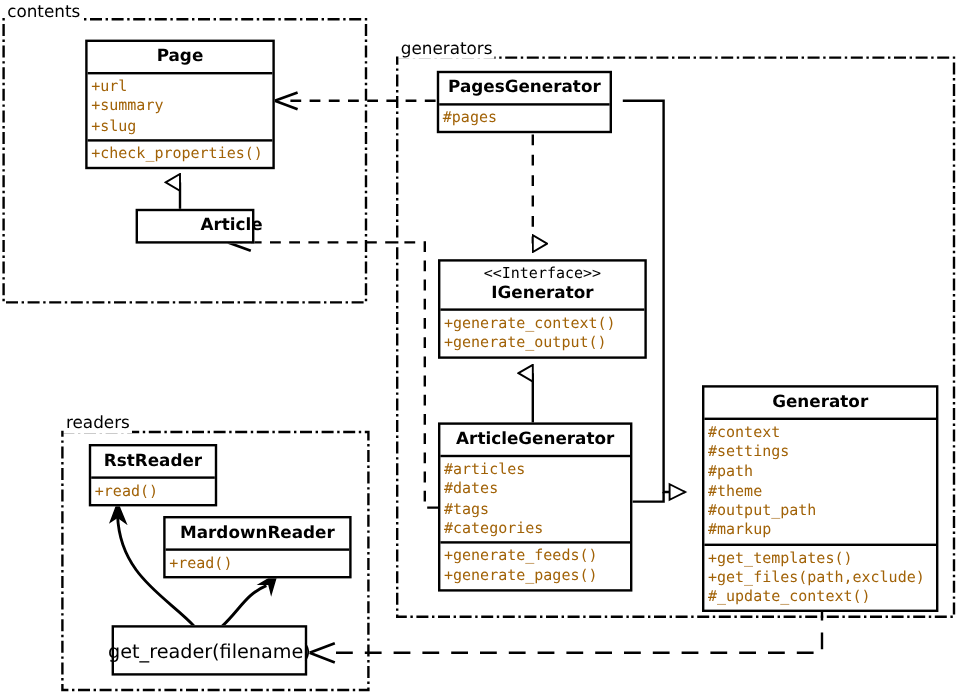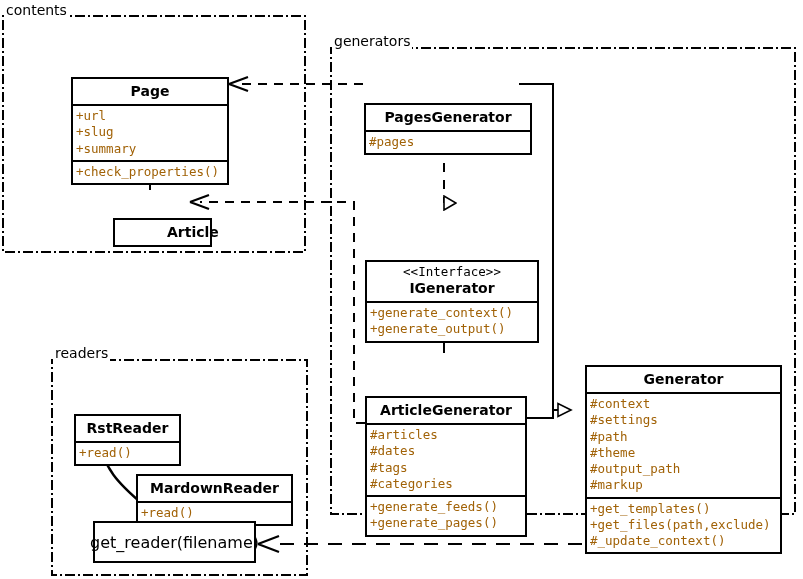--- a/index.html
+++ b/index.html
@@ -24,21 +24,20 @@
     height: 579px;
     pointer-events: none;
   }
   
   .umlbox {
     position: absolute;
     border: 2px solid #000;
     background: #ffffff;
     box-sizing: border-box;
     z-index: 5;
-    margin-top: 44px;
   }
   .uml-title {
     font-weight: bold;
     font-size: 14px;
     text-align: center;
     padding: 4px 4px 5px 4px;
     line-height: 1.15;
     color: #000;
     font-family: "DejaVu Sans", sans-serif;
   }
@@ -153,33 +152,33 @@
   </svg>
 
   <div class="pkg-label" style="left:4px;  top:2px;text-align:center;">contents</div>
   <div class="pkg-label" style="left:332px; top:33px;">generators</div>
   <div class="pkg-label" style="left:53px;  top:345px;">readers</div>
 
   <div class="umlbox" style="left:71px; top:33px; width:158px;">
     <div class="uml-title">Page</div>
     <div class="uml-compartment">
       <div class="uml-item">+url</div>
+      <div class="uml-item">+summary</div>
       <div class="uml-item">+slug</div>
-      <div class="uml-item">+summary</div>
     </div>
     <div class="uml-compartment">
       <div class="uml-item">+check_properties()</div>
     </div>
   </div>
 
   <div class="umlbox" style="left:113px; top:174px; width:99px;padding-left:48px;">
     <div class="uml-title">Article</div>
   </div>
 
-  <div class="umlbox" style="left:364px; top:59px; width:168px;">
+  <div class="umlbox" style="left:364px; top:59px; width:146px;">
     <div class="uml-title">PagesGenerator</div>
     <div class="uml-compartment">
       <div class="uml-item">#pages</div>
     </div>
   </div>
 
   <div class="umlbox" style="left:365px; top:216px; width:174px;">
     <div>
       <div class="uml-stereotype">&lt;&lt;Interface&gt;&gt;</div>
       <div class="uml-title" style="padding-top:1px;">IGenerator</div>

